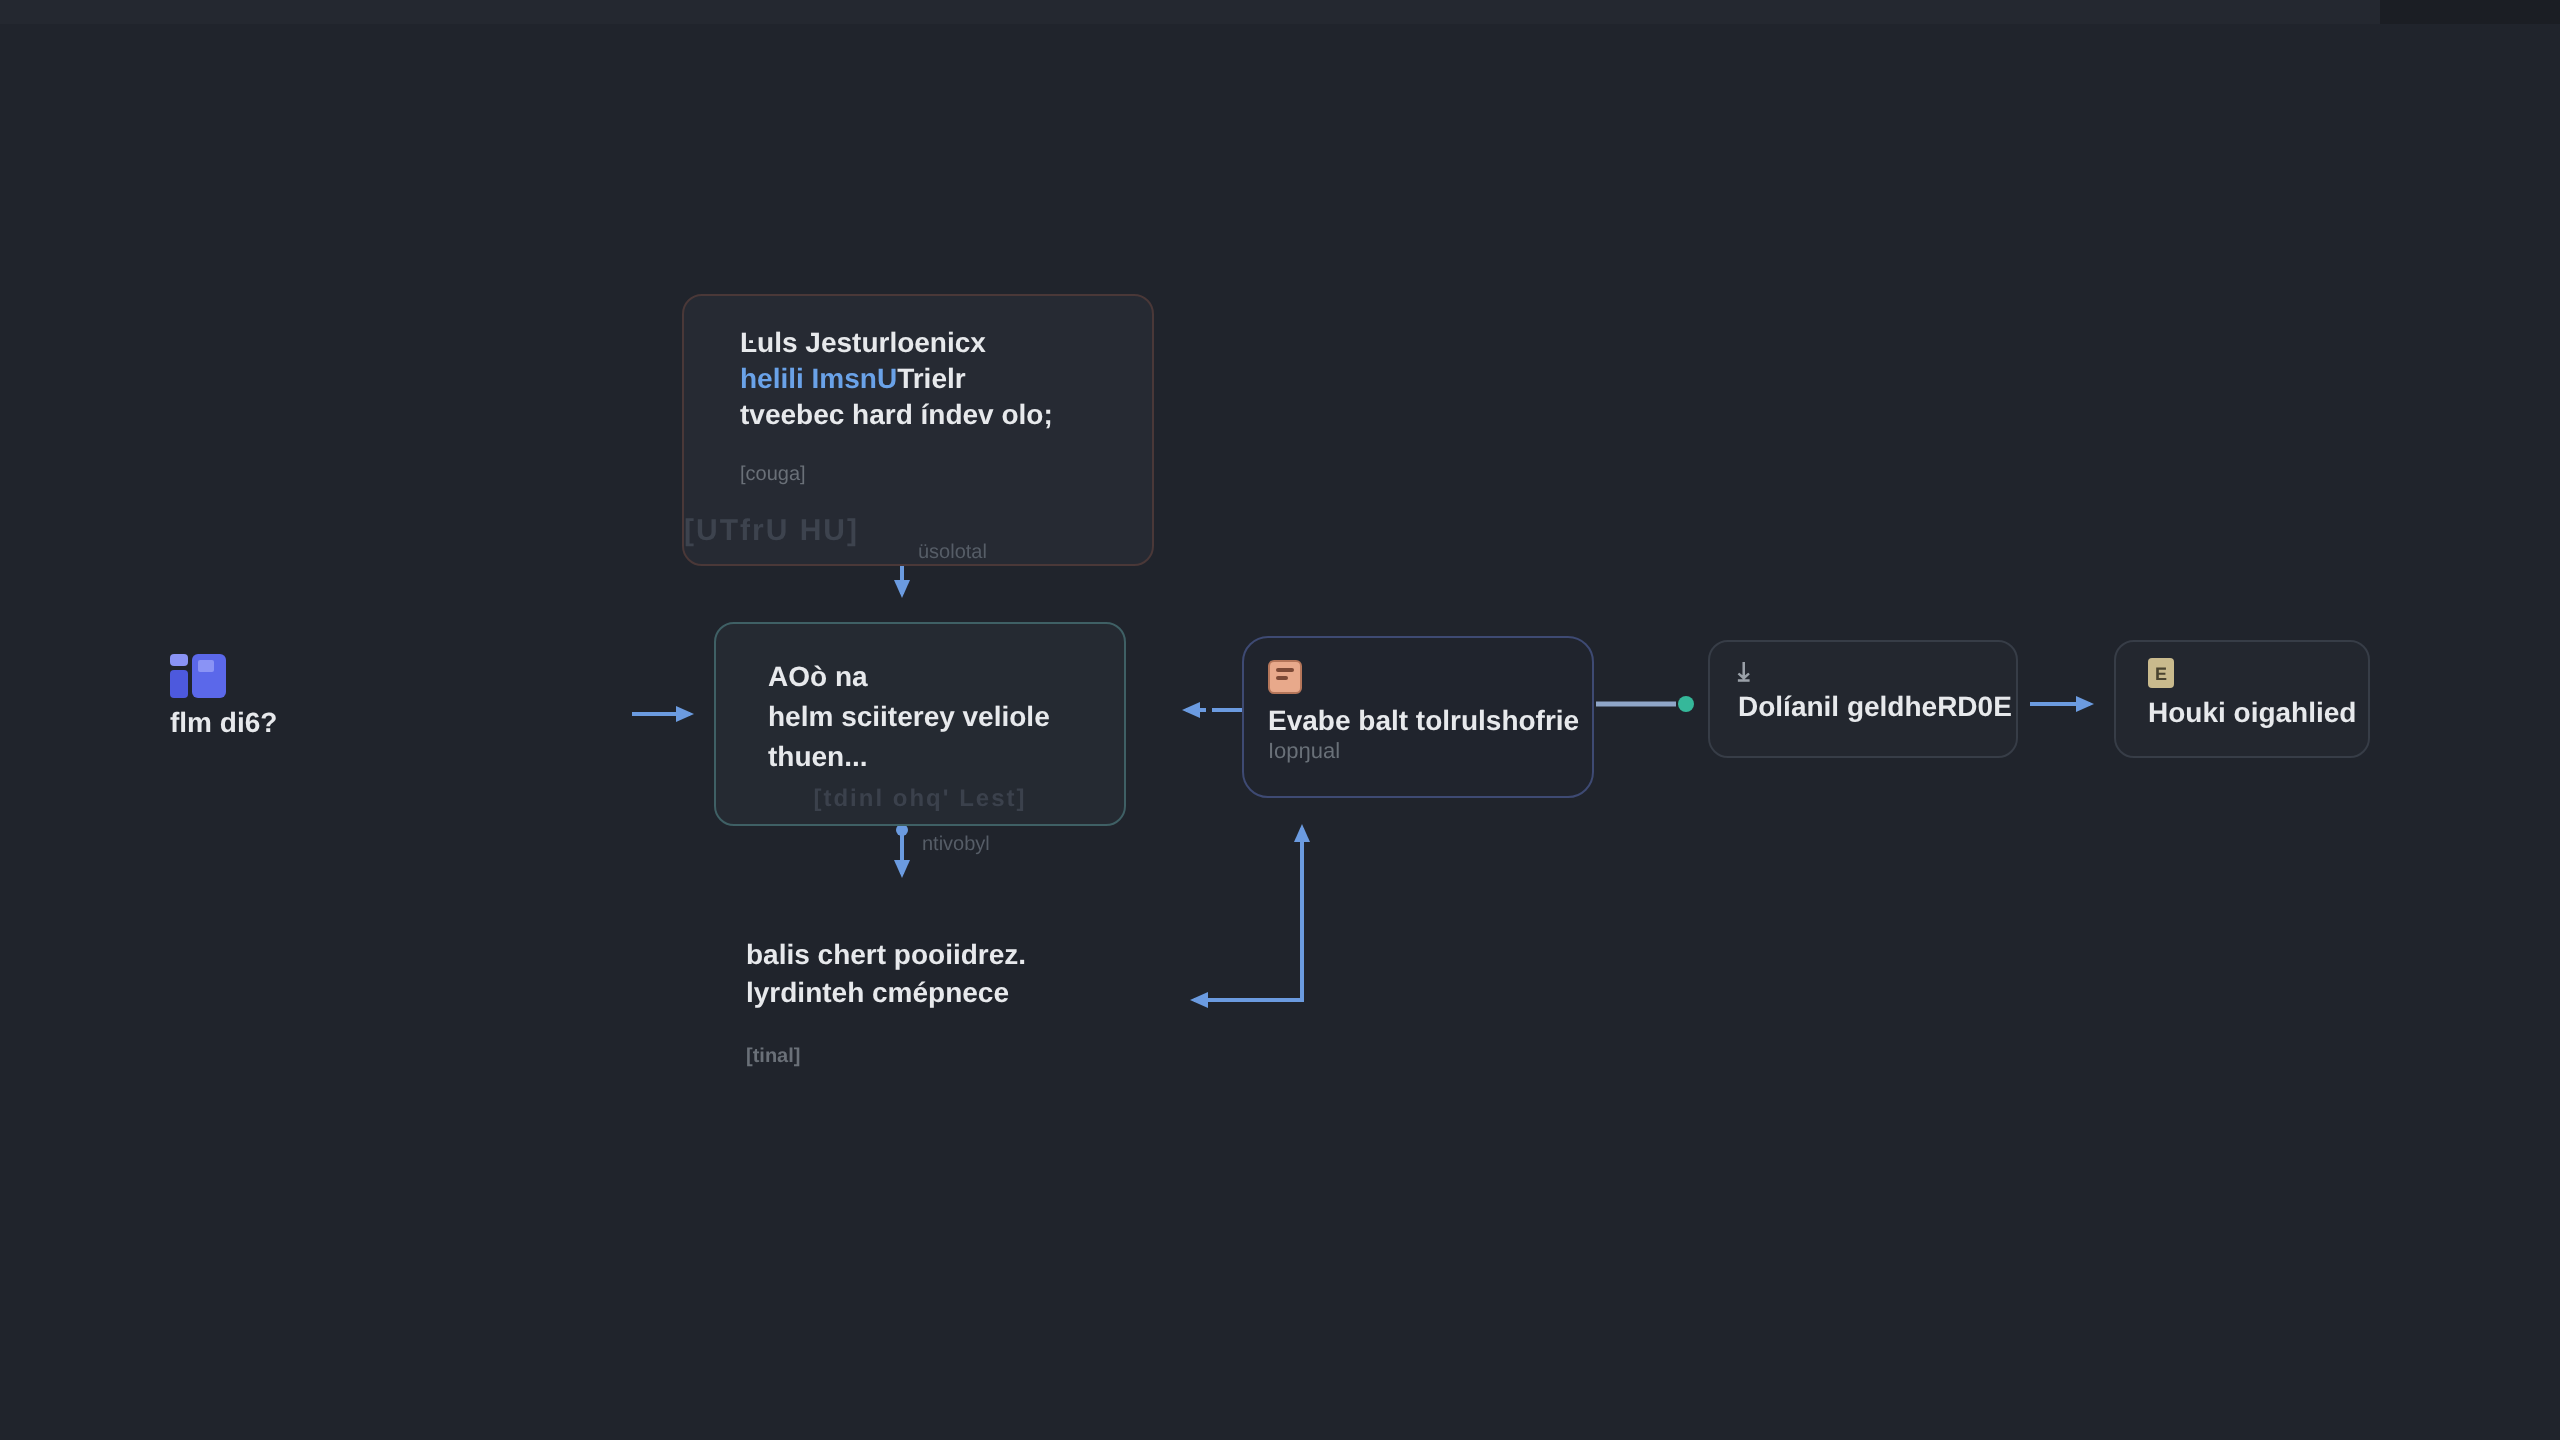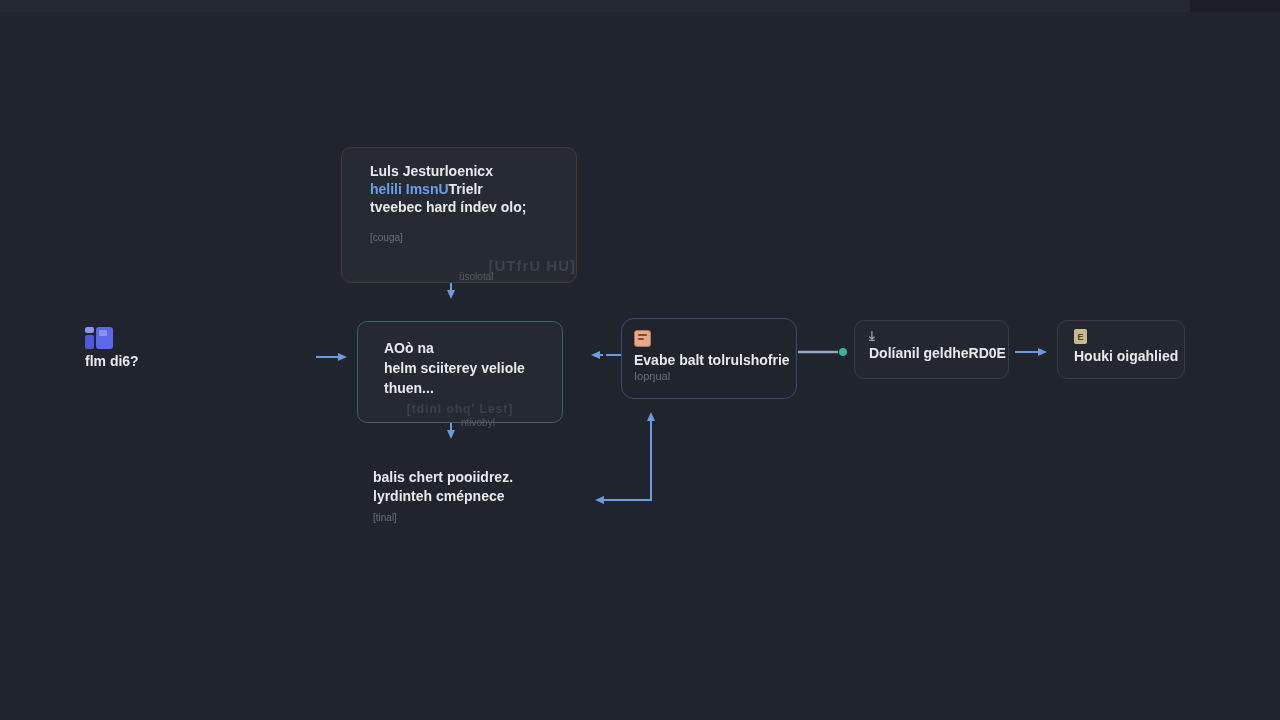--- a/index.html
+++ b/index.html
@@ -12,52 +12,52 @@
   #topstrip{position:absolute;left:0;top:0;width:1280px;height:12px;background:#242830;}
   #topstrip-corner{position:absolute;right:0;top:0;width:90px;height:12px;background:#1b1e24;}
 
   .box{position:absolute;box-sizing:border-box;background:#242932;border:1px solid #373d47;border-radius:12px;}
 
   
   #top-box{left:341px;top:147px;width:236px;height:136px;background:#262a33;border-color:#4a3838;border-radius:10px;padding:14px 0 0 28px;}
   #top-box .l{font-size:14px;font-weight:bold;line-height:18px;color:#e7e9ec;}
   #top-box .l .blue{color:#6aa2e8;}
   #top-box .tag{font-size:10px;color:#6a7078;margin-top:16px;}
-  #top-box .faded{position:absolute;left:0;right:0;bottom:8px;text-align:right;font-size:15px;font-weight:bold;color:#3d434e;letter-spacing:1px;}
+  #top-box .faded{position:absolute;left:0;right:0;bottom:8px;text-align:left;font-size:15px;font-weight:bold;color:#3d434e;letter-spacing:1px;}
 
   
   #left-item{position:absolute;left:85px;top:327px;}
   #left-label{font-size:14px;font-weight:bold;color:#e7e9ec;margin-top:4px;}
 
   
   #helm-box{left:173px;top:322px;width:140px;height:60px;background:#23272f;border-radius:14px;padding:8px 0 0 12px;}
   #helm-box .lbl{font-size:14px;font-weight:bold;color:#e7e9ec;margin-top:4px;}
 
   
-  #center-box{left:357px;top:321px;width:206px;height:102px;background:#252a32;border-color:#3f6065;border-radius:10px;padding:16px 0 0 26px;}
+  #center-box{left:357px;top:311px;width:206px;height:102px;background:#252a32;border-color:#3f6065;border-radius:10px;padding:16px 0 0 26px;}
   #center-box .l{font-size:14px;font-weight:bold;line-height:20px;color:#e7e9ec;}
   #center-box .faded{position:absolute;left:0;right:0;bottom:6px;text-align:center;font-size:12px;font-weight:bold;color:#3b414c;letter-spacing:1px;}
 
   
   #evabe-box{left:621px;top:318px;width:176px;height:81px;background:#20242d;border:1.5px solid #3e4a73;border-radius:13px;padding:11px 0 0 12px;}
   #evabe-box .lbl{font-size:14px;font-weight:bold;color:#e7e9ec;margin-top:5px;}
   #evabe-box .sub{font-size:11px;color:#697078;margin-top:2px;}
 
   
   #download-box{left:854px;top:320px;width:155px;height:59px;background:#23272f;border-radius:10px;padding:8px 0 0 14px;}
   #download-box .lbl{font-size:14px;font-weight:bold;color:#e7e9ec;margin-top:3px;}
 
   
   #houki-box{left:1057px;top:320px;width:128px;height:59px;background:#23272f;border-radius:10px;padding:8px 0 0 16px;}
   #houki-box .lbl{font-size:14px;font-weight:bold;color:#e7e9ec;margin-top:4px;}
 
   
   #bottom-text{position:absolute;left:373px;top:468px;}
   #bottom-text .l{font-size:14px;font-weight:bold;line-height:19px;color:#e7e9ec;}
-  #bottom-text .tag{font-size:10px;color:#6a7078;margin-top:6px;}
+  #bottom-text .tag{font-size:10px;color:#6a7078;margin-top:17px;font-weight:bold;}
 
   
   #bottom-bar{position:absolute;left:328px;top:530px;width:260px;height:40px;background:#2b323b;border-radius:8px 8px 14px 14px;
     display:flex;align-items:center;justify-content:center;gap:5px;}
   #bottom-bar span{font-size:12px;font-weight:bold;color:#4b555f;letter-spacing:1px;}
   #bottom-bar .circ{font-size:14px;}
 
   
   .conn-label{position:absolute;font-size:10px;color:#565d67;}
   #conn-label-top{left:459px;top:271px;}

